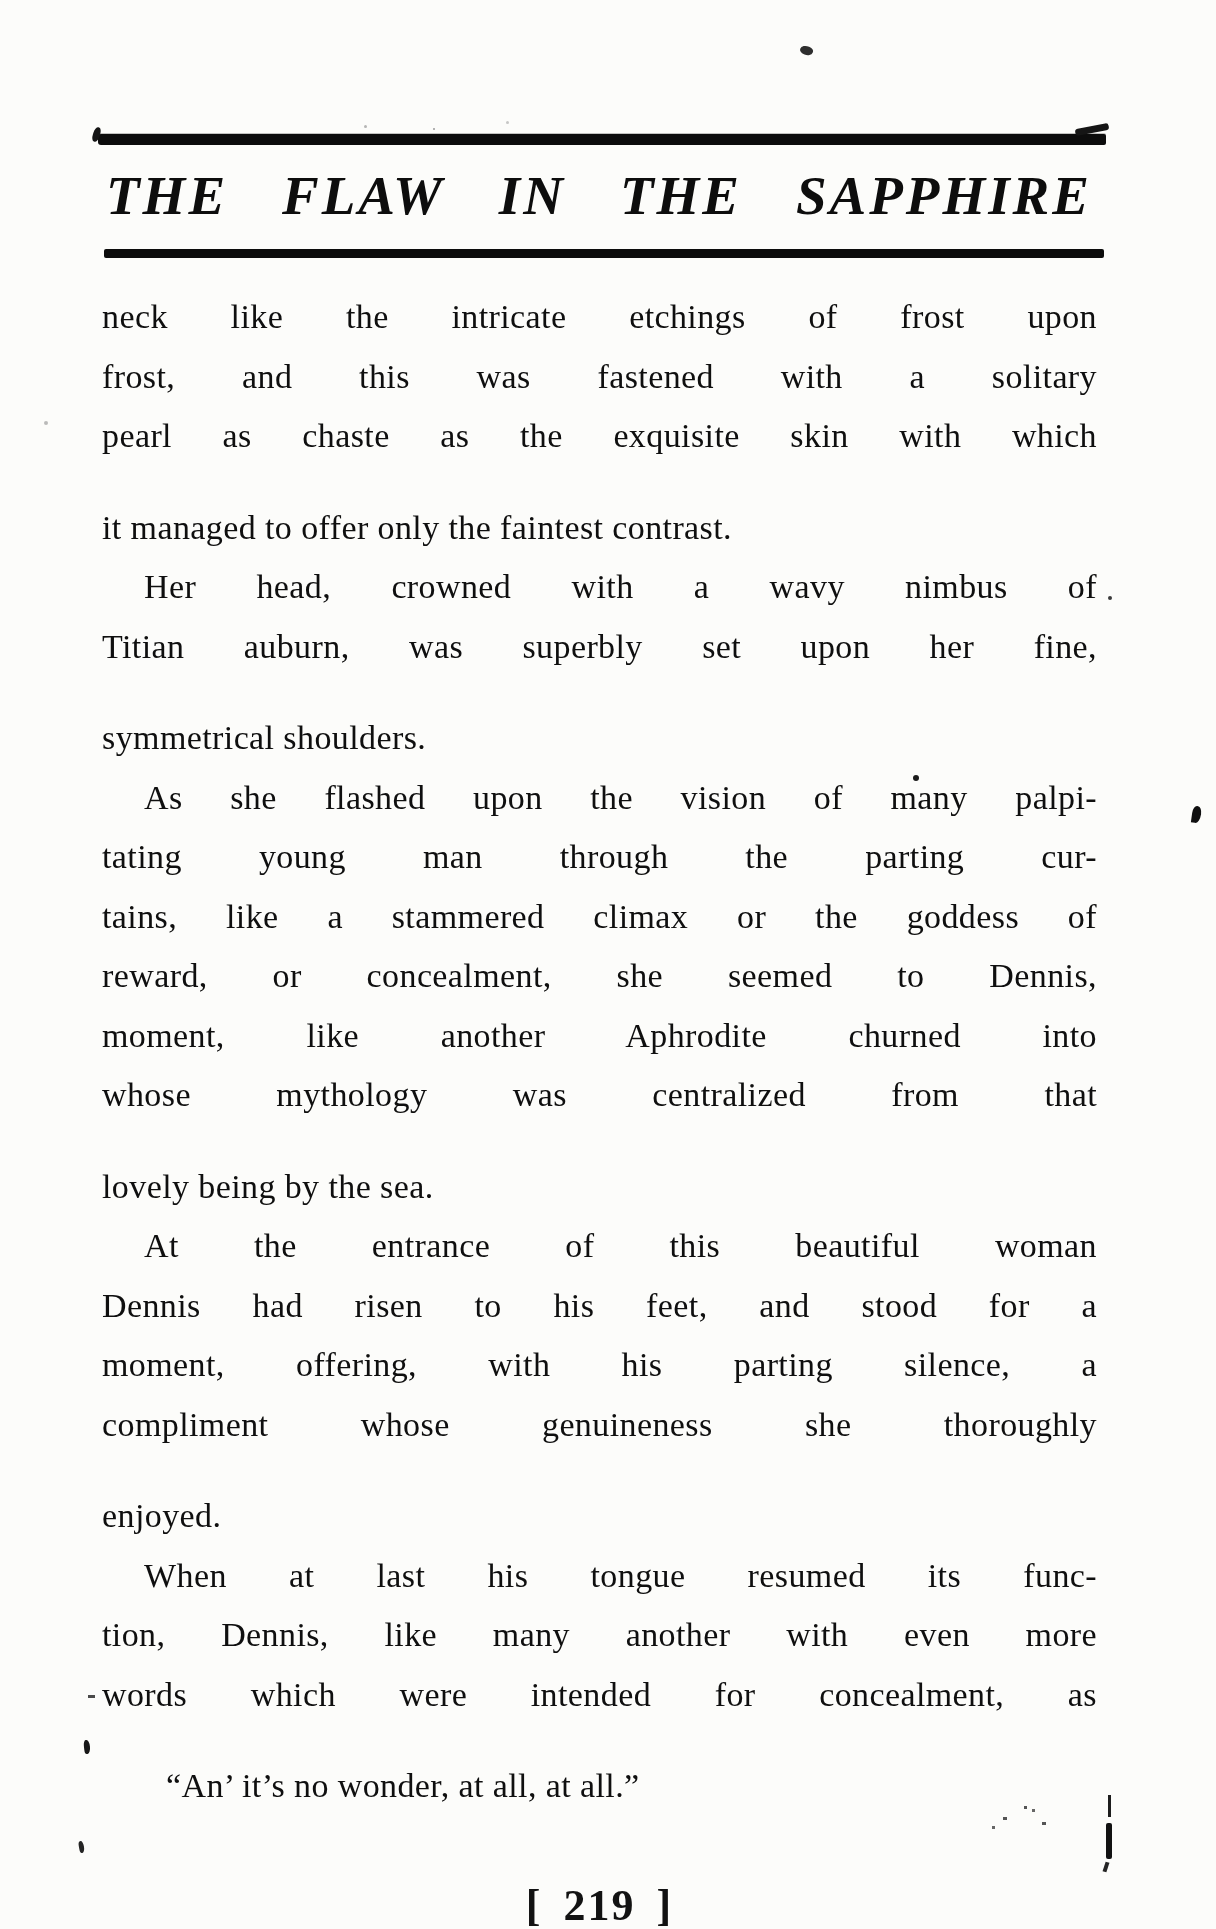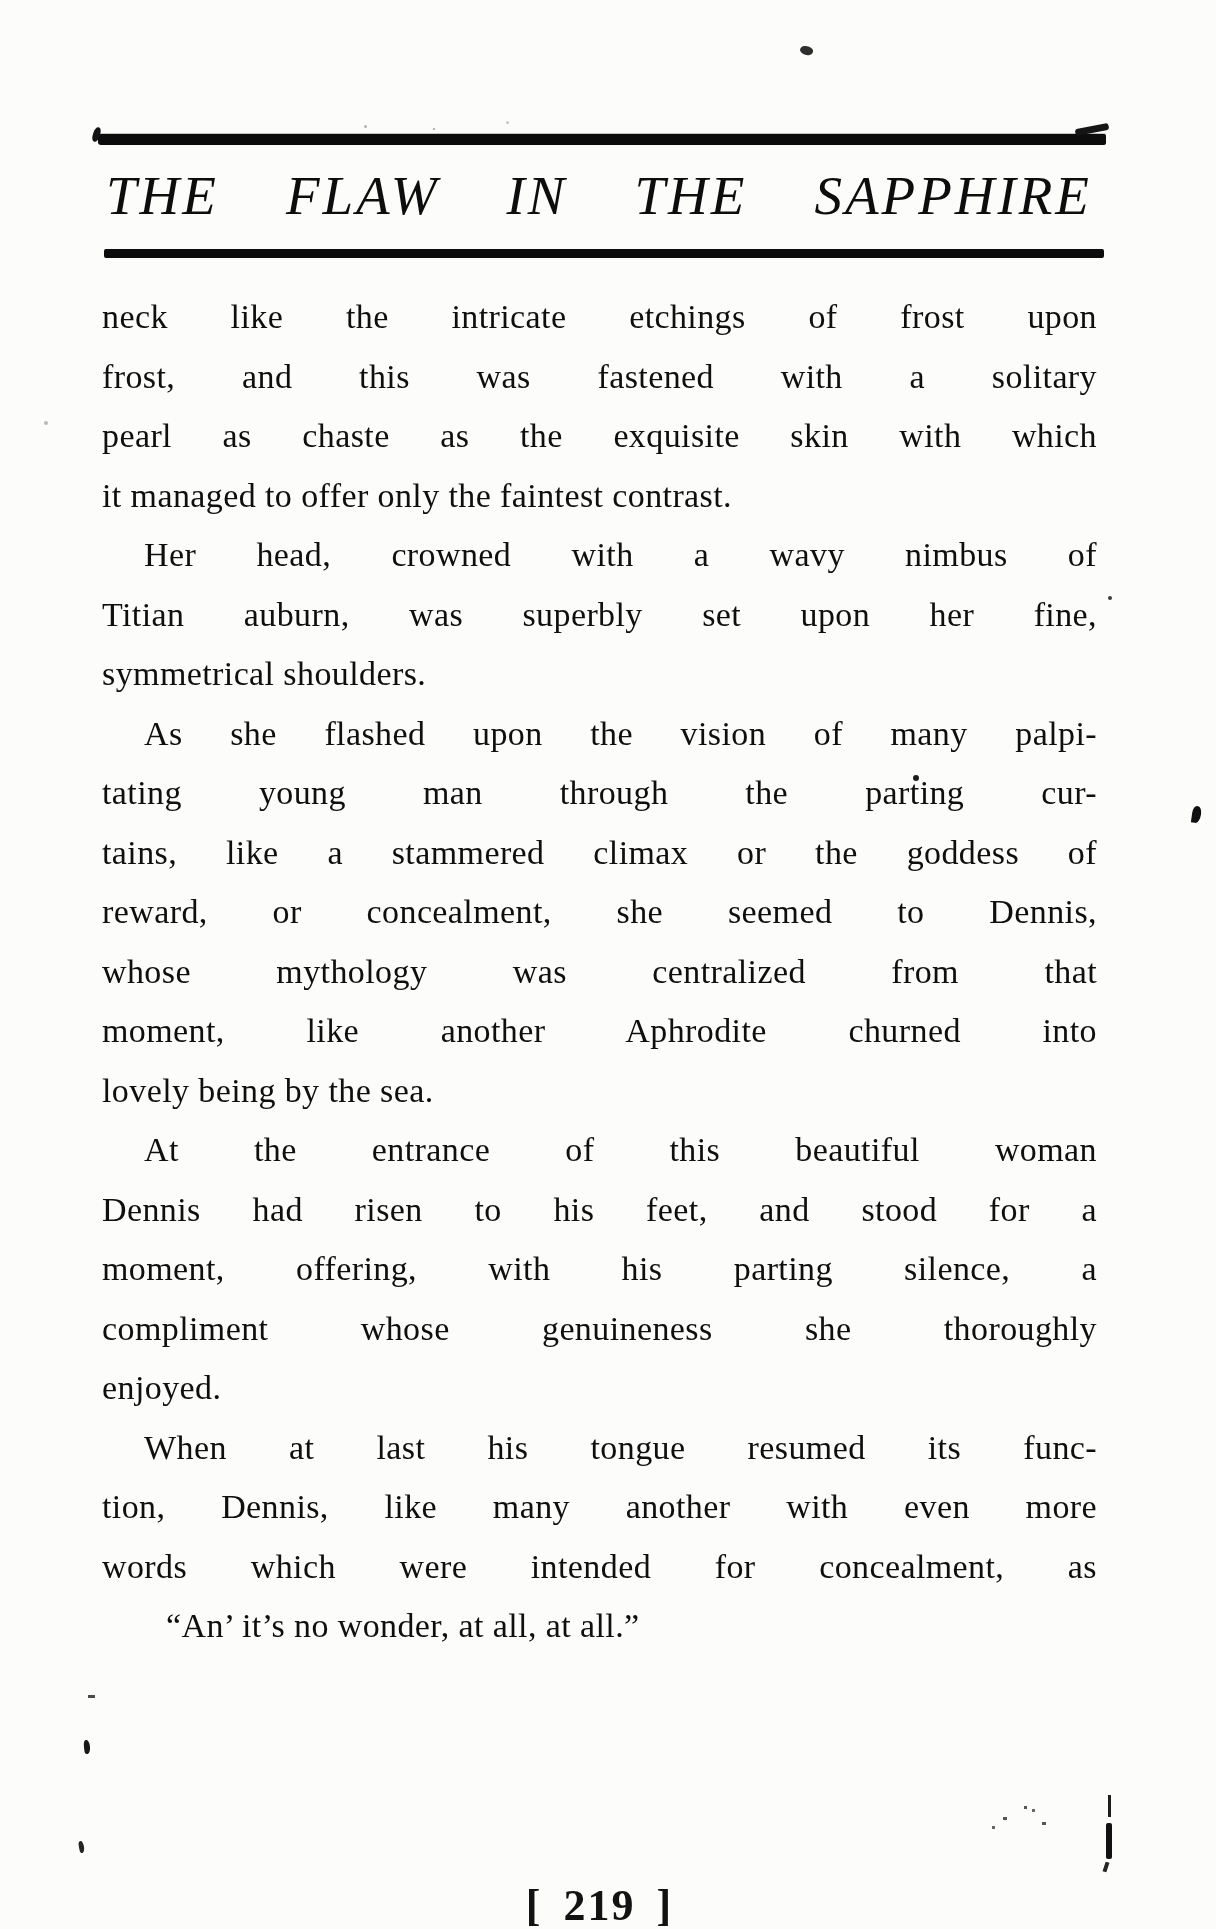--- a/index.html
+++ b/index.html
@@ -32,36 +32,36 @@
     background:#151515;transform:rotate(-11deg);border-radius:3px;
   }
   .rule-under{
     top:249px;left:104px;width:1000px;height:9px;border-radius:2px;
   }
 
   
   .title{
     position:absolute;top:168px;left:106px;width:986px;margin:0;
     display:flex;justify-content:space-between;align-items:baseline;
-    font-size:55px;line-height:1;font-style:italic;font-weight:normal;
+    font-size:55px;line-height:1;font-style:italic;font-weight:bold;
     letter-spacing:3px;color:#0d0d0d;
   }
 
   
   .textblock{
     position:absolute;top:287px;left:102px;width:995px;
     font-size:34px;letter-spacing:.4px;color:#0f0f0f;
   }
   .tl{
     line-height:59.5px;
     text-align:justify;
     text-align-last:justify;
     white-space:normal;
   }
-  .tl.end{text-align-last:left;}
+  .tl.end{text-align-last:left;margin-top:32px;}
   .tl.ind{text-indent:42px;}
   .tl.ind2{text-indent:64px;}
 
   
   .pagenum{
     position:absolute;top:1884px;left:102px;width:995px;
     text-align:center;font-size:44px;line-height:1;
     letter-spacing:2px;word-spacing:8px;font-weight:bold;color:#121212;
   }
 
@@ -113,22 +113,22 @@
     <div class="tl">frost, and this was fastened with a solitary</div>
     <div class="tl">pearl as chaste as the exquisite skin with which</div>
     <div class="tl end">it managed to offer only the faintest contrast.</div>
     <div class="tl ind">Her head, crowned with a wavy nimbus of</div>
     <div class="tl">Titian auburn, was superbly set upon her fine,</div>
     <div class="tl end">symmetrical shoulders.</div>
     <div class="tl ind">As she flashed upon the vision of many palpi-</div>
     <div class="tl">tating young man through the parting cur-</div>
     <div class="tl">tains, like a stammered climax or the goddess of</div>
     <div class="tl">reward, or concealment, she seemed to Dennis,</div>
+    <div class="tl">moment, like another Aphrodite churned into</div>
     <div class="tl">whose mythology was centralized from that</div>
-    <div class="tl">moment, like another Aphrodite churned into</div>
     <div class="tl end">lovely being by the sea.</div>
     <div class="tl ind">At the entrance of this beautiful woman</div>
     <div class="tl">Dennis had risen to his feet, and stood for a</div>
     <div class="tl">moment, offering, with his parting silence, a</div>
     <div class="tl">compliment whose genuineness she thoroughly</div>
     <div class="tl end">enjoyed.</div>
     <div class="tl ind">When at last his tongue resumed its func-</div>
     <div class="tl">tion, Dennis, like many another with even more</div>
     <div class="tl">words which were intended for concealment, as</div>
     <div class="tl ind2 end">“An’ it’s no wonder, at all, at all.”</div>

